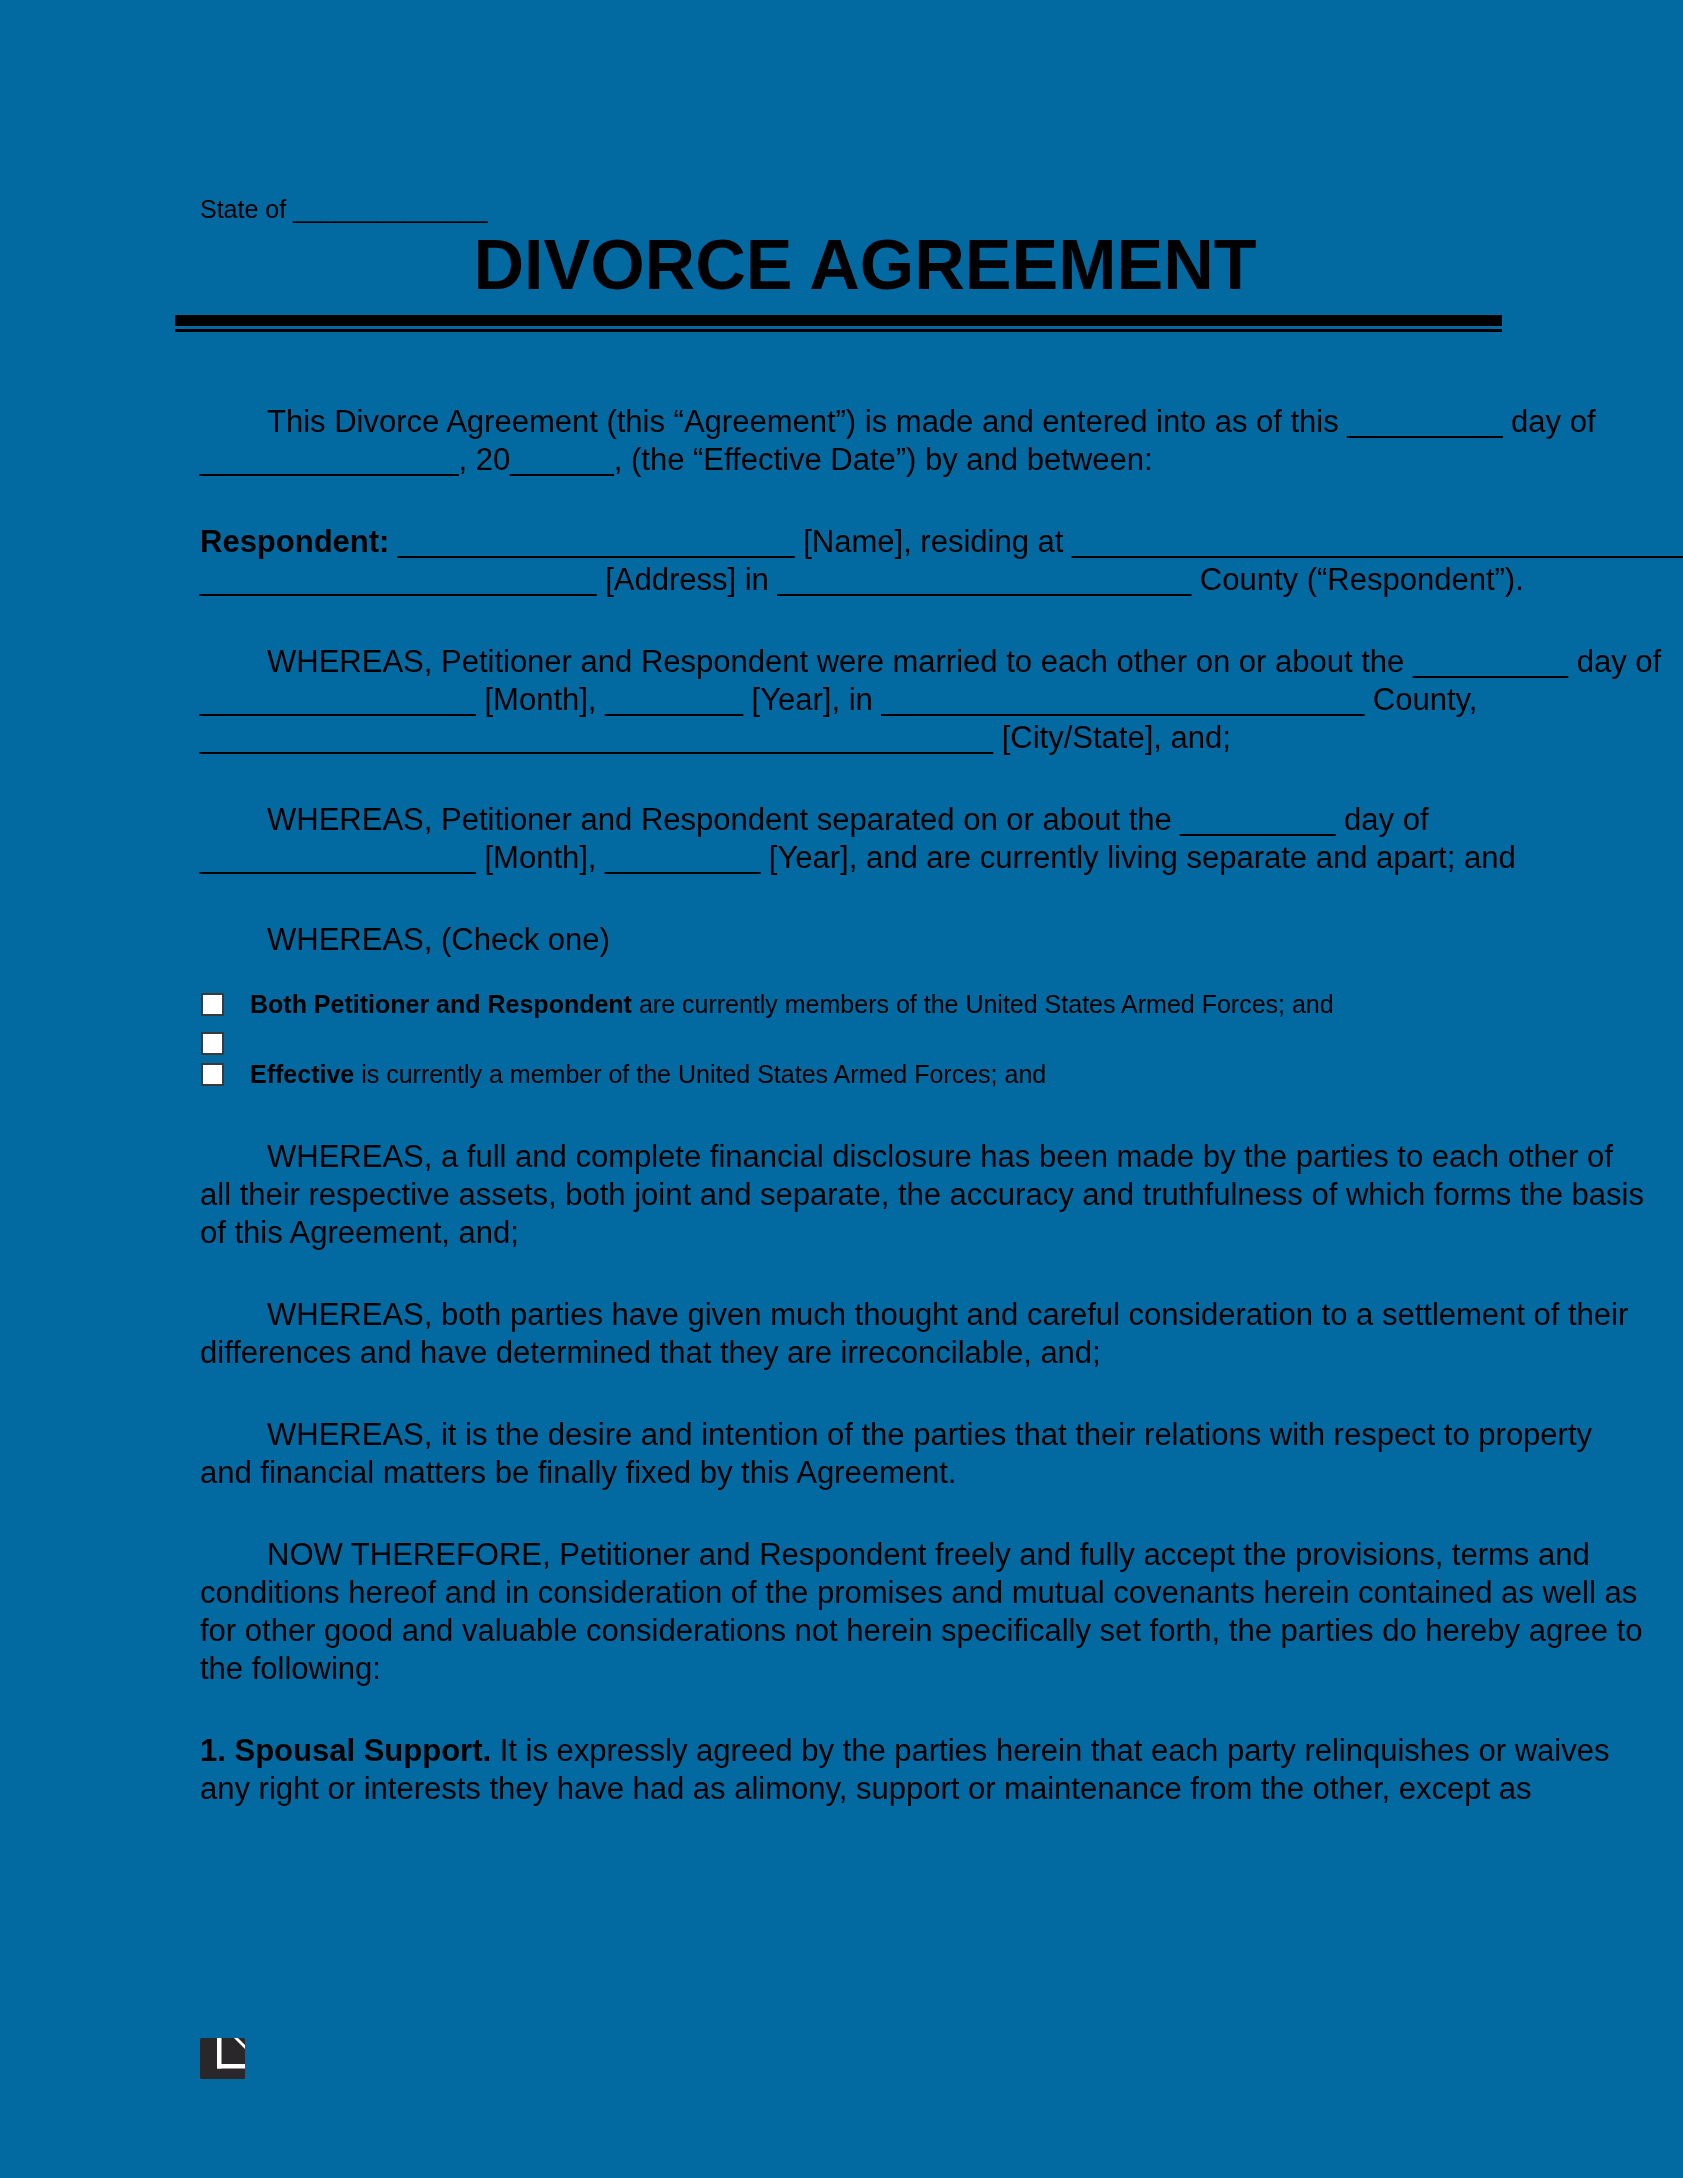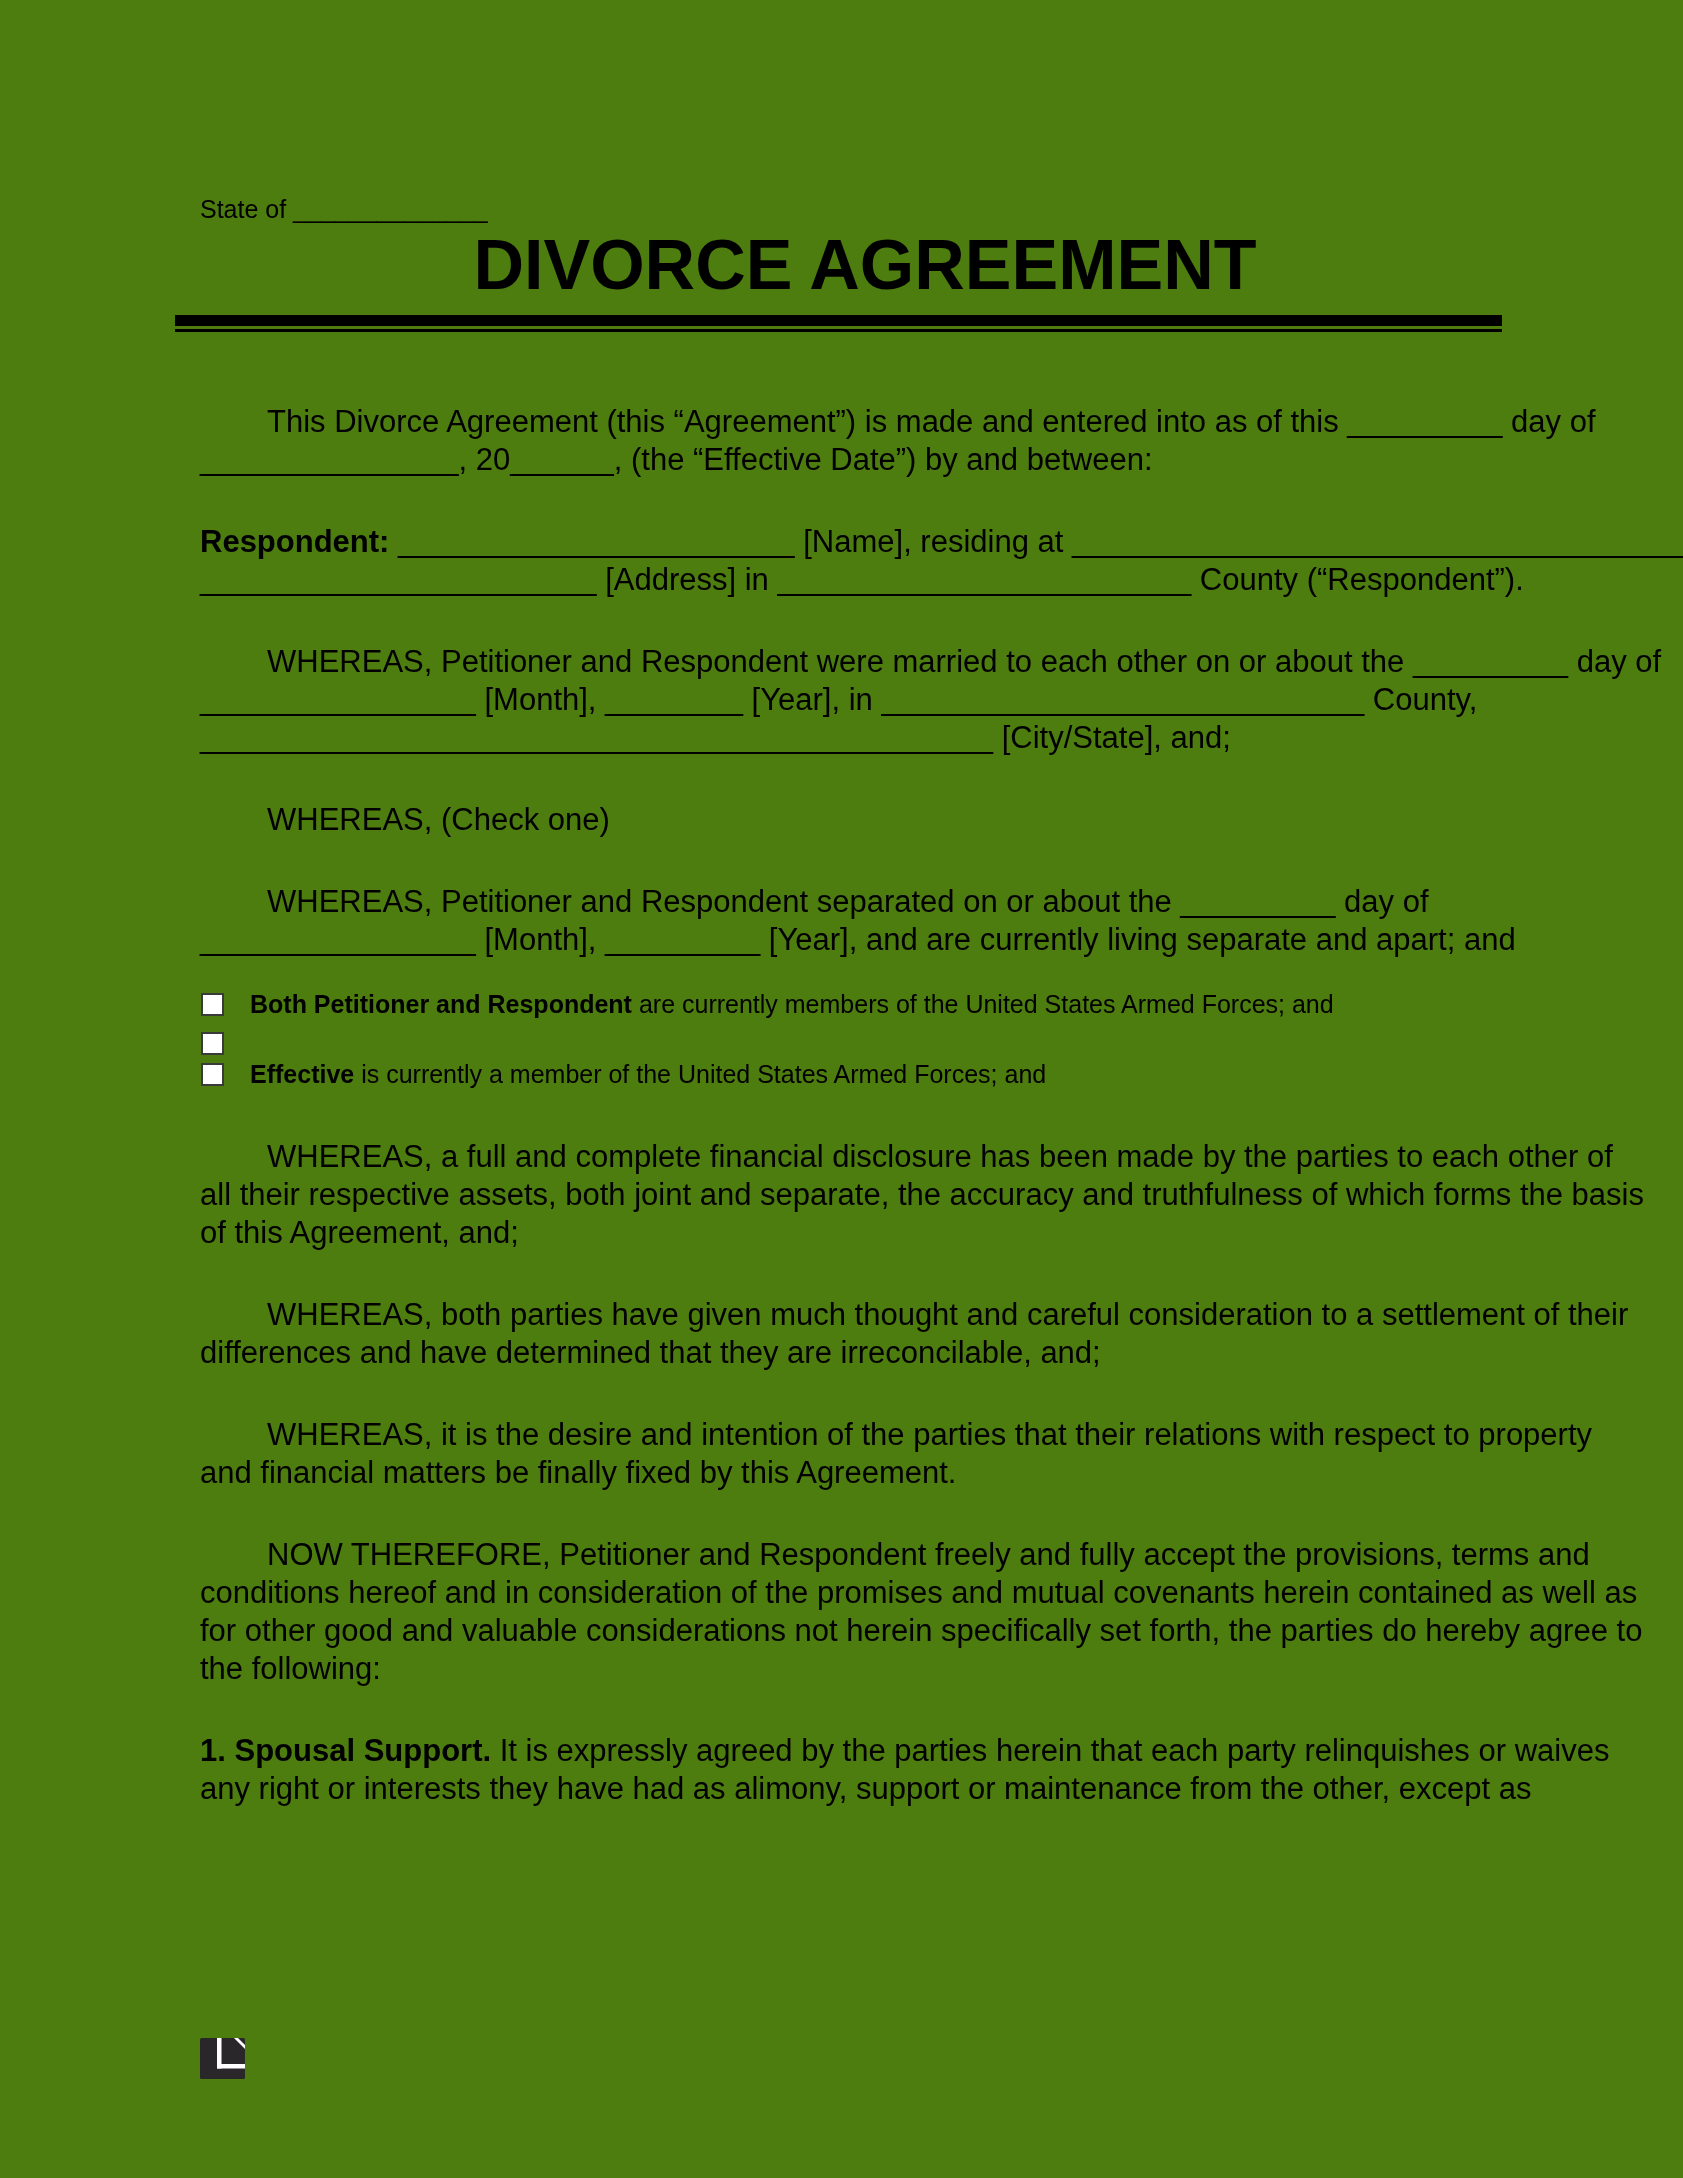--- a/index.html
+++ b/index.html
@@ -1,20 +1,20 @@
 <!DOCTYPE html>
 <html><head>
 <meta charset="utf-8">
 <style>
   html, body { margin: 0; padding: 0; background: #e8e8e8; }
   .page {
     position: relative;
     width: 1683px;
     height: 2178px;
-    background: #4d7c0f;
+    background: #0369a1;
     color: #000000;
     font-family: "Liberation Sans", "DejaVu Sans", sans-serif;
     overflow: hidden;
     margin: 0 auto;
   }
   .content {
     padding: 194px 203px 0 200px;
   }
   .state-of {
     font-size: 25px;
@@ -89,24 +89,24 @@
 _______________, 20______, (the “Effective Date”) by and between:</span></div>
 
 
     <div class="para"><b>Respondent: </b><span>_______________________ [Name], residing at _______________________________________
 _______________________ [Address] in ________________________ County (“Respondent”).</span></div>
 
     <div class="para indent"><span>WHEREAS, Petitioner and Respondent were married to each other on or about the _________ day of
 ________________ [Month], ________ [Year], in ____________________________ County,
 ______________________________________________ [City/State], and;</span></div>
 
-    <div class="para indent"><span>WHEREAS, (Check one)</span></div>
-
     <div class="para indent"><span>WHEREAS, Petitioner and Respondent separated on or about the _________ day of
 ________________ [Month], _________ [Year], and are currently living separate and apart; and</span></div>
+
+    <div class="para indent"><span>WHEREAS, (Check one)</span></div>
 
     <div class="checklist">
       <div class="check-row">
         <span class="checkbox"></span>
         <span class="check-text"><b>Both Petitioner and Respondent</b><span> are currently members of the United States Armed Forces; and</span></span>
       </div>
       <div class="check-row">
         <span class="checkbox"></span>
       </div>
       <div class="check-row">

